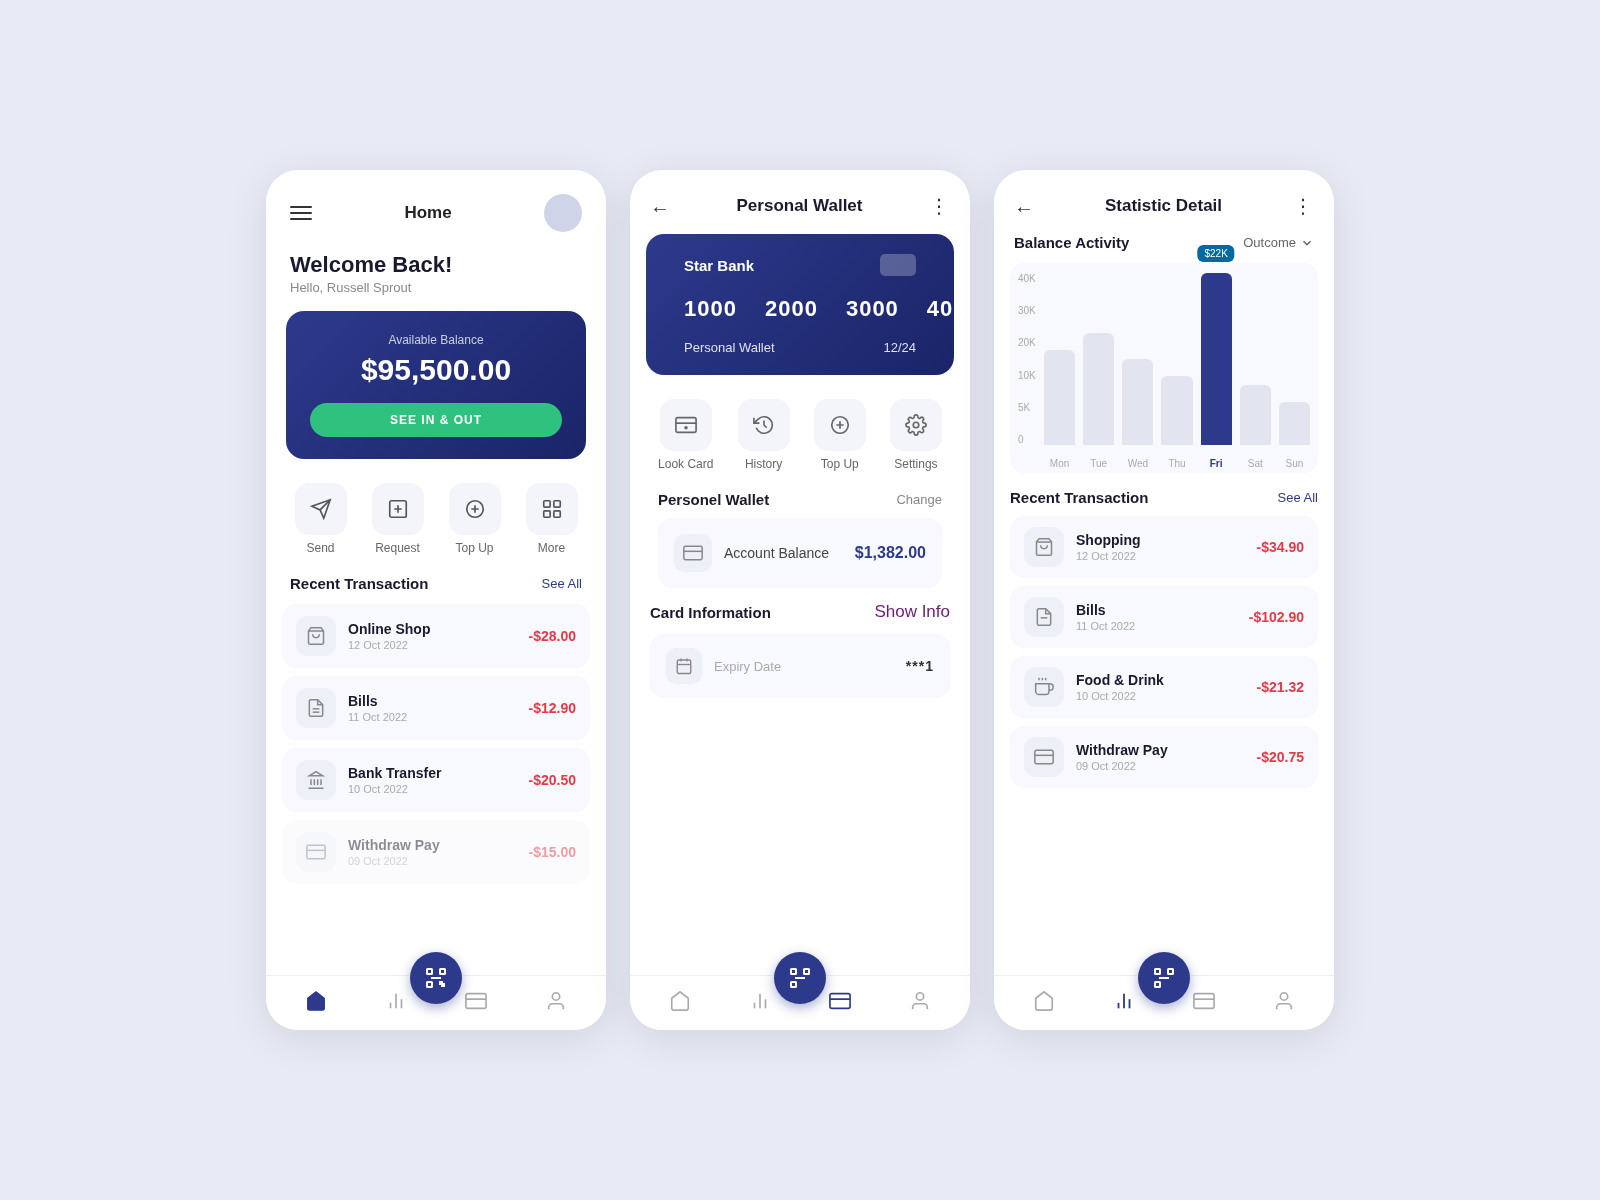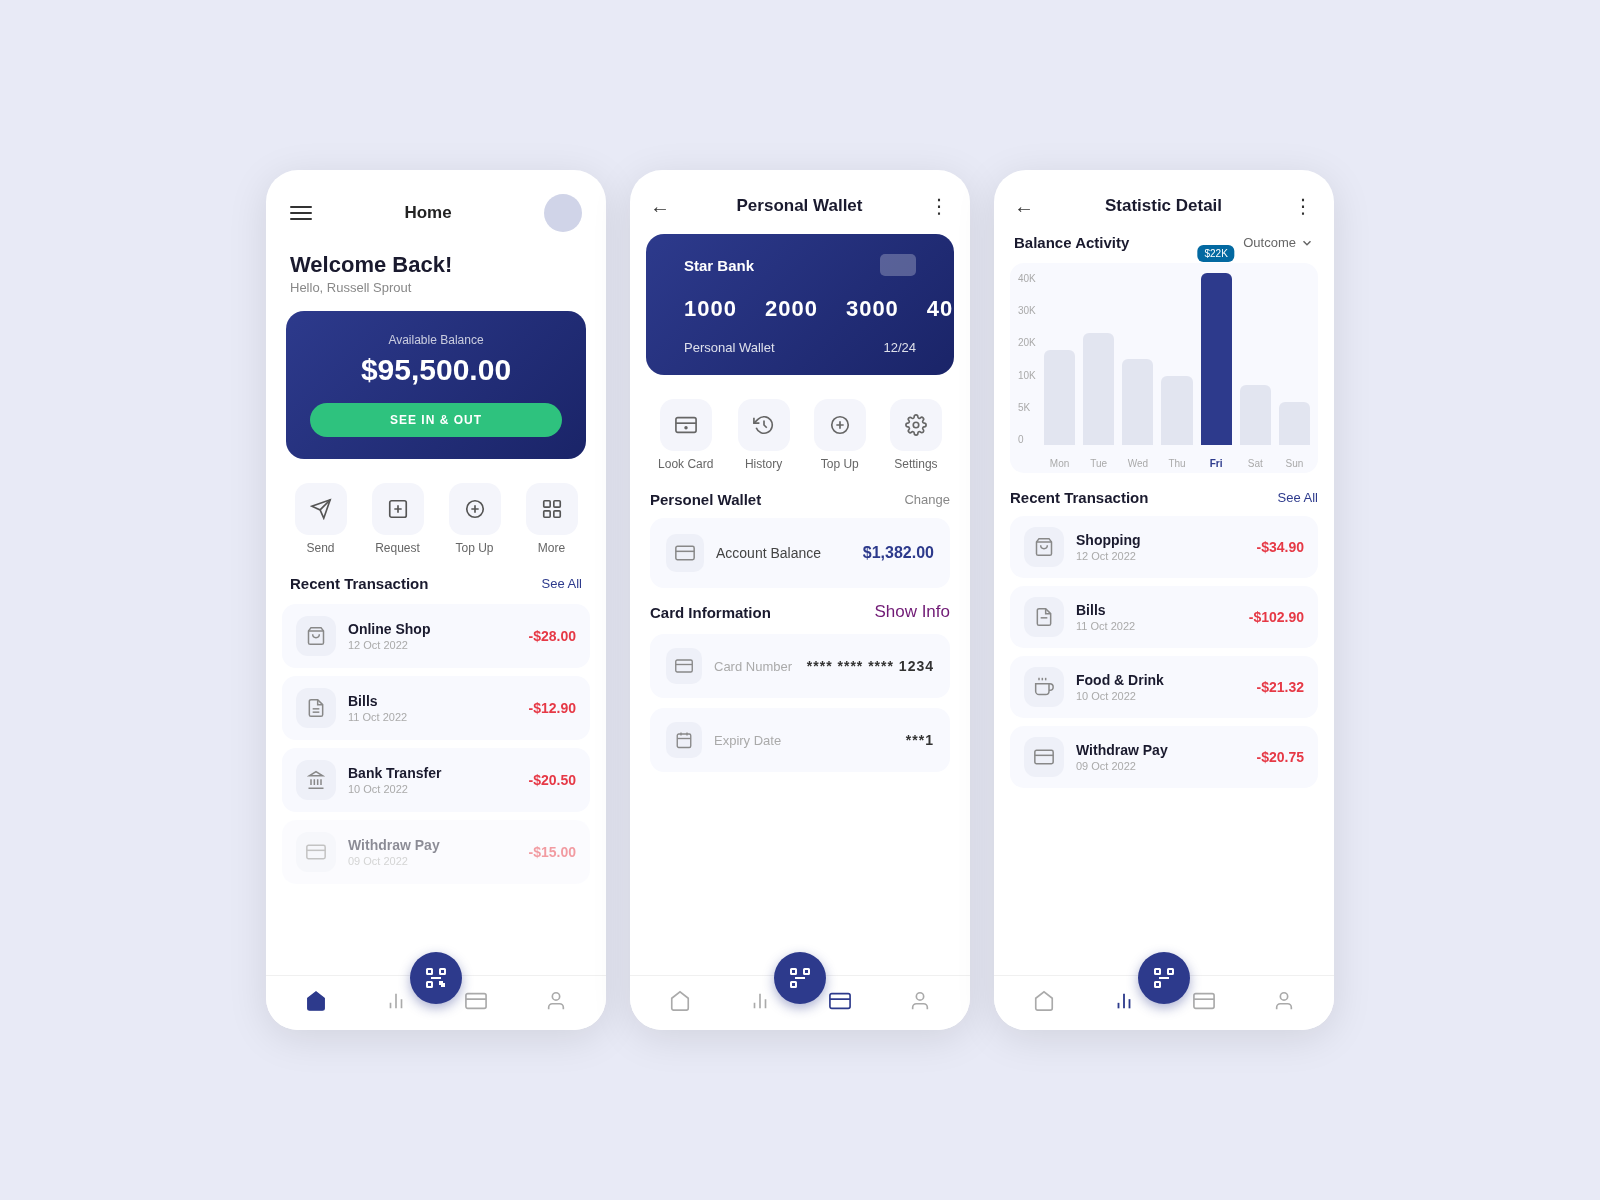--- a/index.html
+++ b/index.html
@@ -167,21 +167,21 @@
       display: flex; flex-direction: column; align-items: center; gap: 6px; cursor: pointer;
     }
     .wallet-action-icon {
       width: 52px; height: 52px;
       background: #f4f5fb;
       border-radius: 14px;
       display: flex; align-items: center; justify-content: center;
     }
     .wallet-action-label { font-size: 12px; color: #666; }
     .wallet-section {
-      padding: 0 20px;
+      padding: 0 28px;
       margin-bottom: 14px;
     }
     .wallet-section-header {
       display: flex; justify-content: space-between; align-items: center; margin-bottom: 10px;
     }
     .wallet-section-title { font-size: 15px; font-weight: 700; color: #1a1a2e; }
     .change-btn { font-size: 13px; color: #888; cursor: pointer; }
     .account-balance-card {
       background: #f8f9fe;
       border-radius: 14px;
@@ -575,30 +575,20 @@
       </div>
     </div>
     <div class="card-info-section">
       <div class="card-info-header">
         <span class="card-info-title">Card Information</span>
         <span class="show-info">Show Info</span>
       </div>
       <div class="card-field">
         <div class="field-icon">
           <svg width="18" height="18" viewBox="0 0 24 24" fill="none" stroke="#888" stroke-width="1.8">
-            <rect x="1" y="4" width="22" height="16" rx="2"></rect>
-              <line x1="1" y1="10" x2="23" y2="10"></line>
-          </svg>
-        </div>
-        <span class="field-label">Card Number</span>
-        <span class="field-value">**** **** **** 1234</span>
-      </div>
-      <div class="card-field">
-        <div class="field-icon">
-          <svg width="18" height="18" viewBox="0 0 24 24" fill="none" stroke="#888" stroke-width="1.8">
             <rect x="3" y="4" width="18" height="18" rx="2"></rect>
               <line x1="16" y1="2" x2="16" y2="6"></line>
             <line x1="8" y1="2" x2="8" y2="6"></line>
               <line x1="3" y1="10" x2="21" y2="10"></line>
           </svg>
         </div>
         <span class="field-label">Expiry Date</span>
         <span class="field-value">***1</span>
       </div>
     </div>

